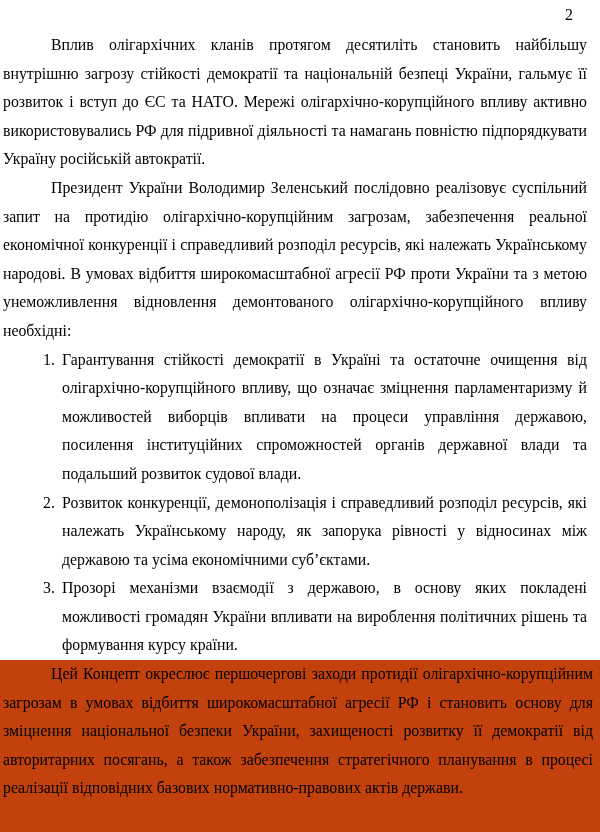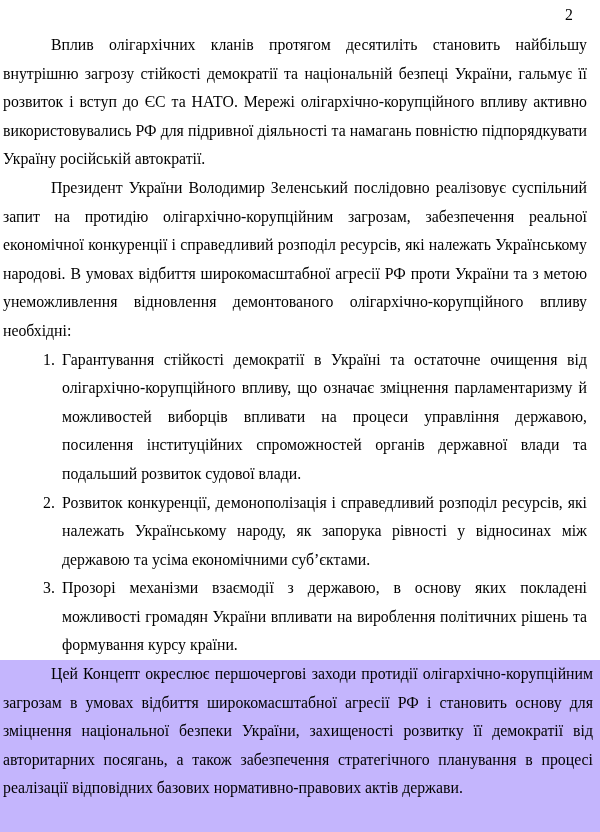--- a/index.html
+++ b/index.html
@@ -89,17 +89,17 @@
       </div>
 
       <div class="list-item">
         <span class="num">3.</span>
         <span>Прозорі механізми взаємодії з державою, в основу яких покладені можливості громадян України впливати на вироблення політичних рішень та формування курсу країни.</span>
       </div>
 
     </div>
   </div>
 
-  <div class="highlight-block" style="background: #c4b5fd;">
+  <div class="highlight-block" style="background: #c2410c;">
     <p class="para">Цей Концепт окреслює першочергові заходи протидії олігархічно-корупційним загрозам в умовах відбиття широкомасштабної агресії РФ і становить основу для зміцнення національної безпеки України, захищеності розвитку її демократії від авторитарних посягань, а також забезпечення стратегічного планування в процесі реалізації відповідних базових нормативно-правових актів держави.</p>
   </div>
 
 </div>
 
 </body></html>

